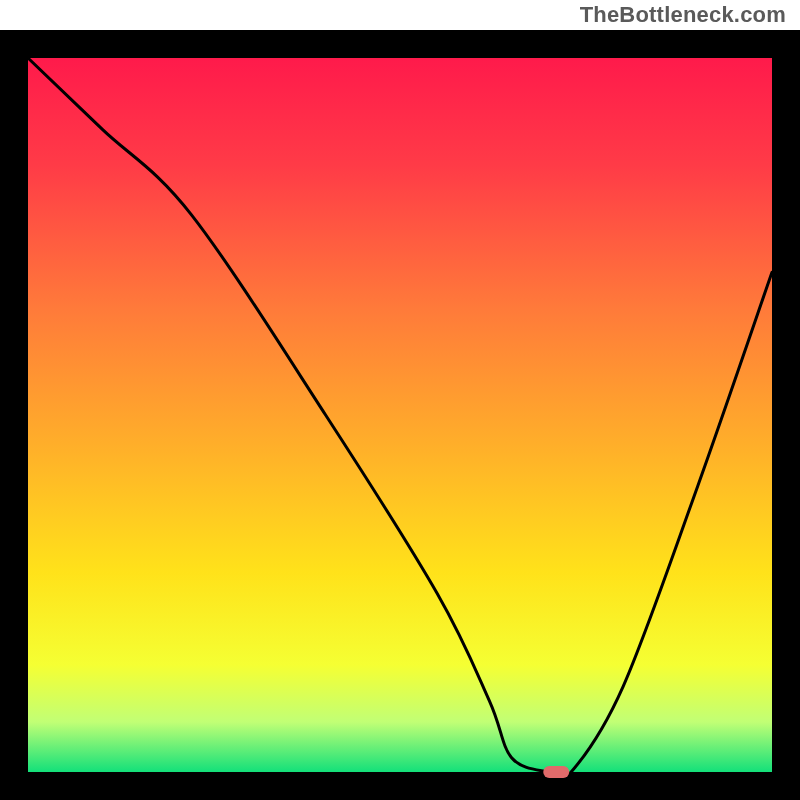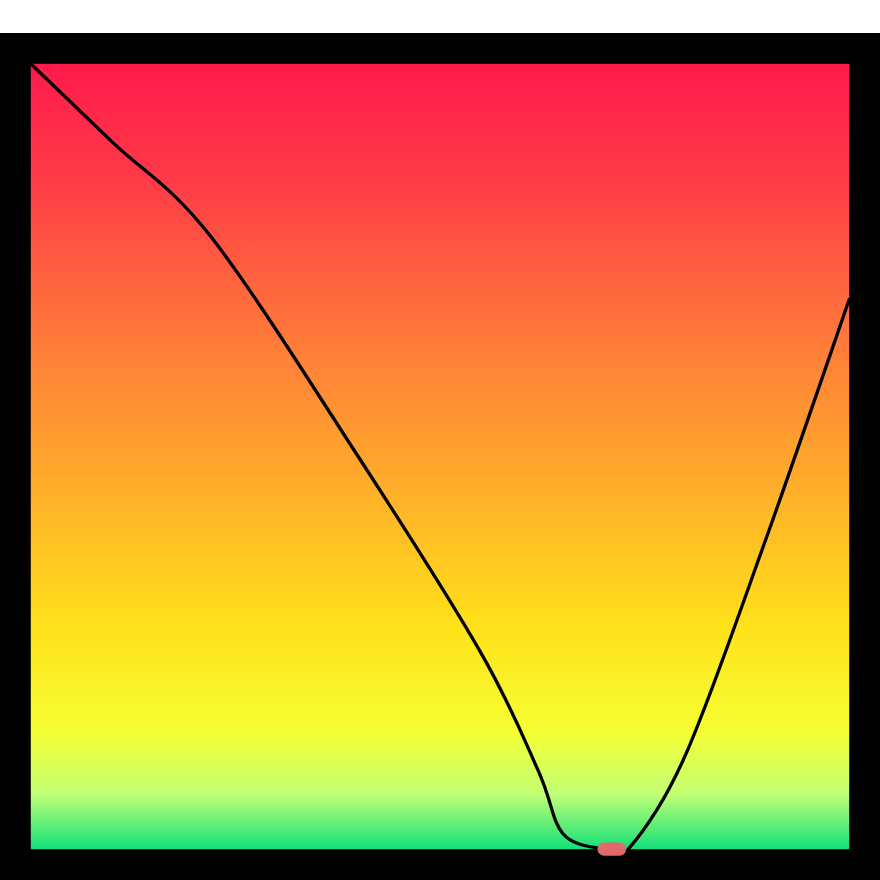--- a/index.html
+++ b/index.html
@@ -26,20 +26,21 @@
     letter-spacing: 0.2px;
   }
   svg {
     display: block;
   }
 </style>
 </head>
 <body>
 
 <div class="wrap">
+  <div class="watermark">TheBottleneck.com</div>
   <svg id="chart-svg" width="800" height="800" viewBox="0 0 800 800">
     <defs>
       <linearGradient id="bg-grad" x1="0" y1="0" x2="0" y2="1">
           <stop offset="0.00%" stop-color="#ff1a4b"></stop>
           <stop offset="15.00%" stop-color="#ff3b47"></stop>
           <stop offset="35.00%" stop-color="#ff7a3a"></stop>
           <stop offset="55.00%" stop-color="#ffb129"></stop>
           <stop offset="72.00%" stop-color="#ffe21a"></stop>
           <stop offset="85.00%" stop-color="#f5ff33"></stop>
           <stop offset="93.00%" stop-color="#c1ff75"></stop>

